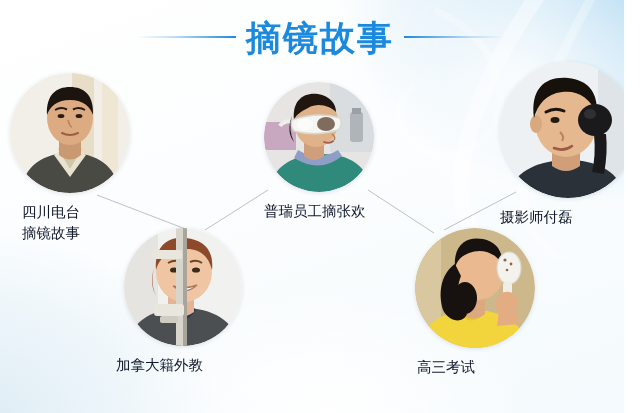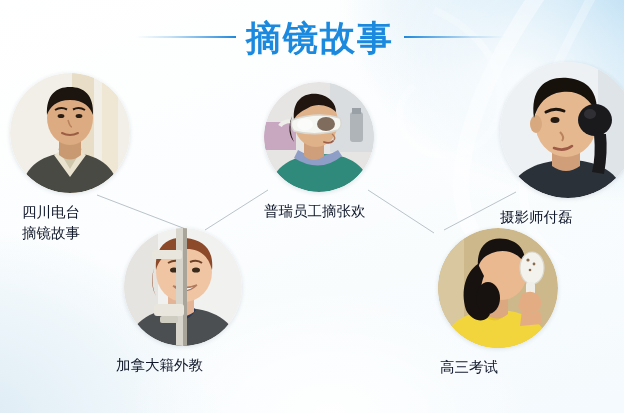--- a/index.html
+++ b/index.html
@@ -237,21 +237,21 @@
           <rect x="30" y="76" width="30" height="12" rx="3" fill="#e9e6dd"></rect>
           <rect x="36" y="88" width="18" height="7" rx="2" fill="#cfccc2"></rect>
         </g>
       </svg>
     </div>
     <div class="caption cap-left" style="margin-left:-8px;">
       <span>加拿大籍外教</span>
     </div>
   </div>
 
-  <div class="node" style="left:438px;top:228px;">
+  <div class="node" style="left:415px;top:228px;">
     <div class="photo" style="width:120px;height:120px;">
       <svg width="120" height="120" viewBox="0 0 120 120">
         <defs>
             <clipPath id="c5">
               <circle cx="60" cy="60" r="60"></circle>
             </clipPath>
           </defs>
         <g clip-path="url(#c5)">
           <rect width="120" height="120" fill="#cdb88c"></rect>
           <rect x="0" y="0" width="26" height="120" fill="#d8c79f"></rect>

